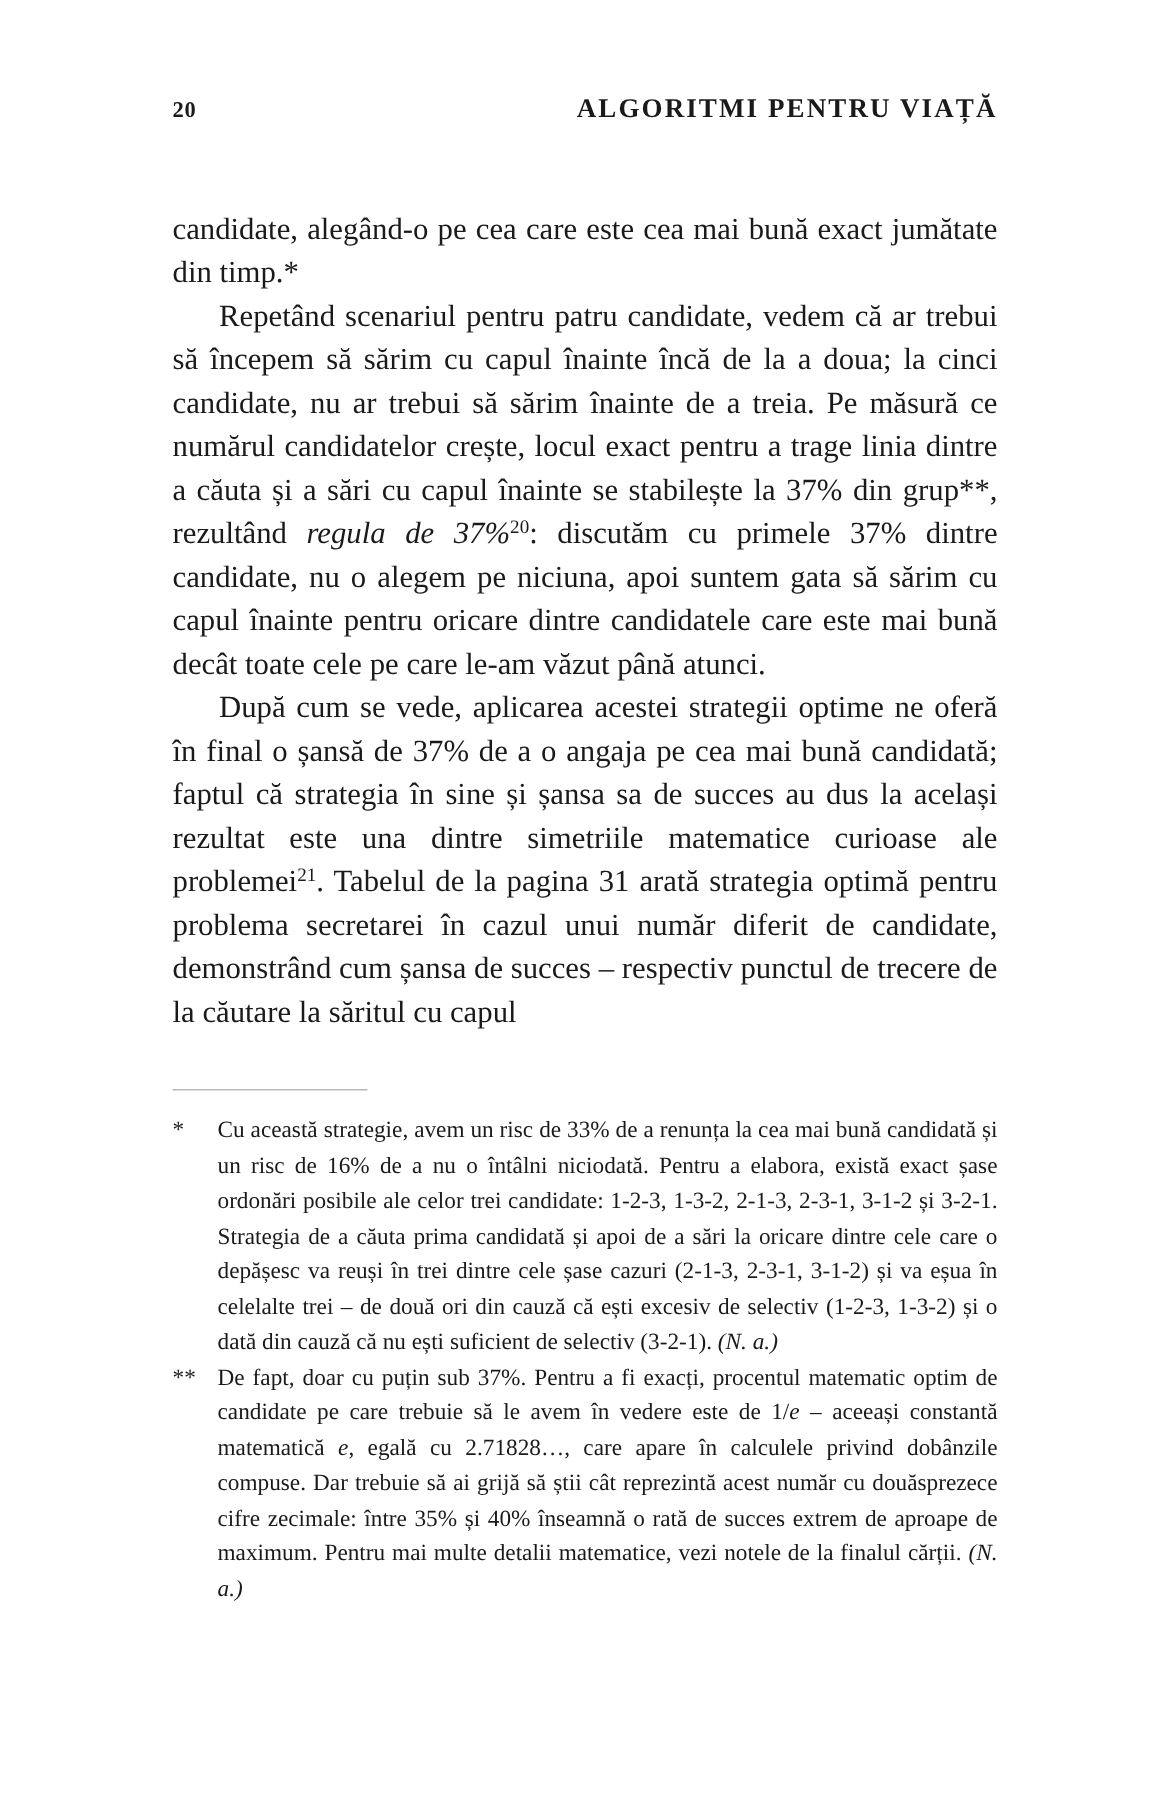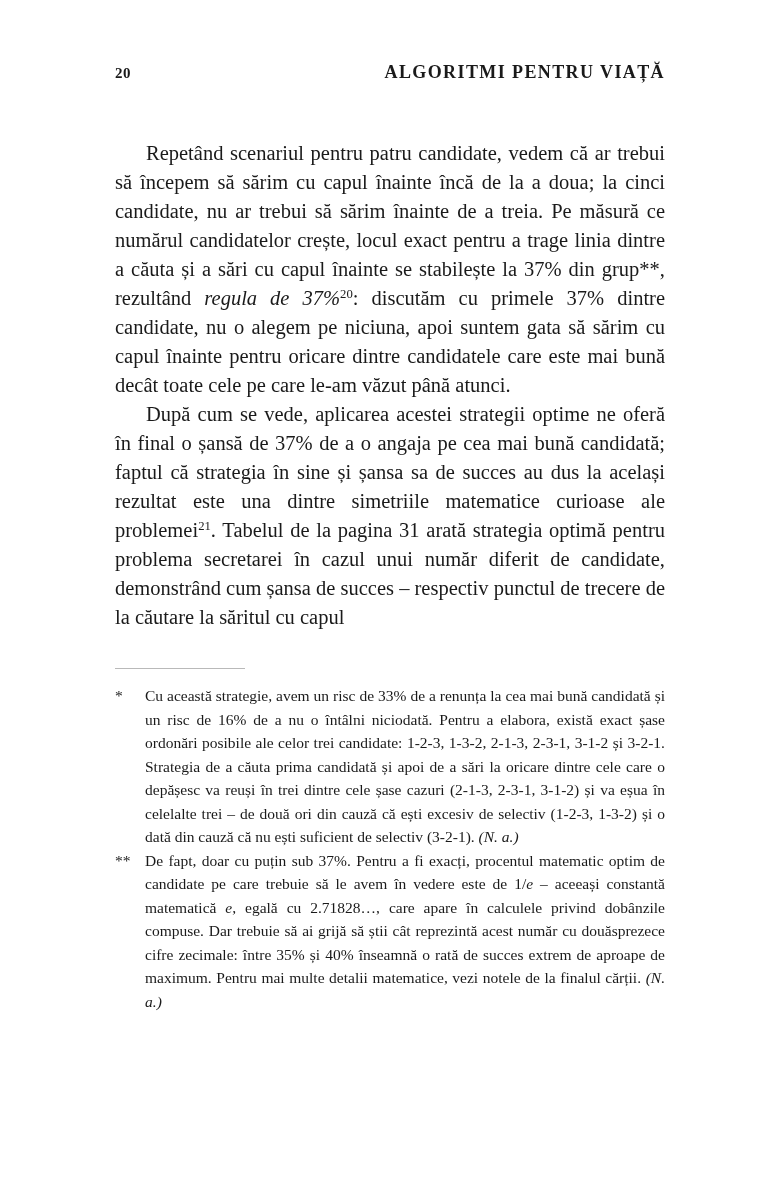--- a/index.html
+++ b/index.html
@@ -80,20 +80,21 @@
 <body>
 
 <div class="page">
 
   <header class="page-header">
     <span class="page-number">20</span>
     <span class="running-title">ALGORITMI PENTRU VIAȚĂ</span>
   </header>
 
   <main class="body-text">
+    <p class="para"><span>candidate, alegând-o pe cea care este cea mai bună exact jumătate din timp.*</span></p>
     <p class="para indent"><span>Repetând scenariul pentru patru candidate, vedem că ar trebui să începem să sărim cu capul înainte încă de la a doua; la cinci candidate, nu ar trebui să sărim înainte de a treia. Pe măsură ce numărul candidatelor crește, locul exact pentru a trage linia dintre a căuta și a sări cu capul înainte se stabilește la 37% din grup**, rezultând </span><i>regula de 37%</i><sup>20</sup><span>: discutăm cu primele 37% dintre candidate, nu o alegem pe niciuna, apoi suntem gata să sărim cu capul înainte pentru oricare dintre candidatele care este mai bună decât toate cele pe care le-am văzut până atunci.</span></p>
     <p class="para indent"><span>După cum se vede, aplicarea acestei strategii optime ne oferă în final o șansă de 37% de a o angaja pe cea mai bună candidată; faptul că strategia în sine și șansa sa de succes au dus la același rezultat este una dintre simetriile matematice curioase ale problemei</span><sup>21</sup><span>. Tabelul de la pagina 31 arată strategia optimă pentru problema secretarei în cazul unui număr diferit de candidate, demonstrând cum șansa de succes – respectiv punctul de trecere de la căutare la săritul cu capul</span></p>
   </main>
 
   <div class="footnote-rule"></div>
 
   <section class="footnotes">
     <div class="footnote">
       <span class="fn-marker">*</span>
       <div class="fn-text"><span>Cu această strategie, avem un risc de 33% de a renunța la cea mai bună candidată și un risc de 16% de a nu o întâlni niciodată. Pentru a elabora, există exact șase ordonări posibile ale celor trei candidate: 1-2-3, 1-3-2, 2-1-3, 2-3-1, 3-1-2 și 3-2-1. Strategia de a căuta prima candidată și apoi de a sări la oricare dintre cele care o depășesc va reuși în trei dintre cele șase cazuri (2-1-3, 2-3-1, 3-1-2) și va eșua în celelalte trei – de două ori din cauză că ești excesiv de selectiv (1-2-3, 1-3-2) și o dată din cauză că nu ești suficient de selectiv (3-2-1). </span><i>(N. a.)</i></div>

